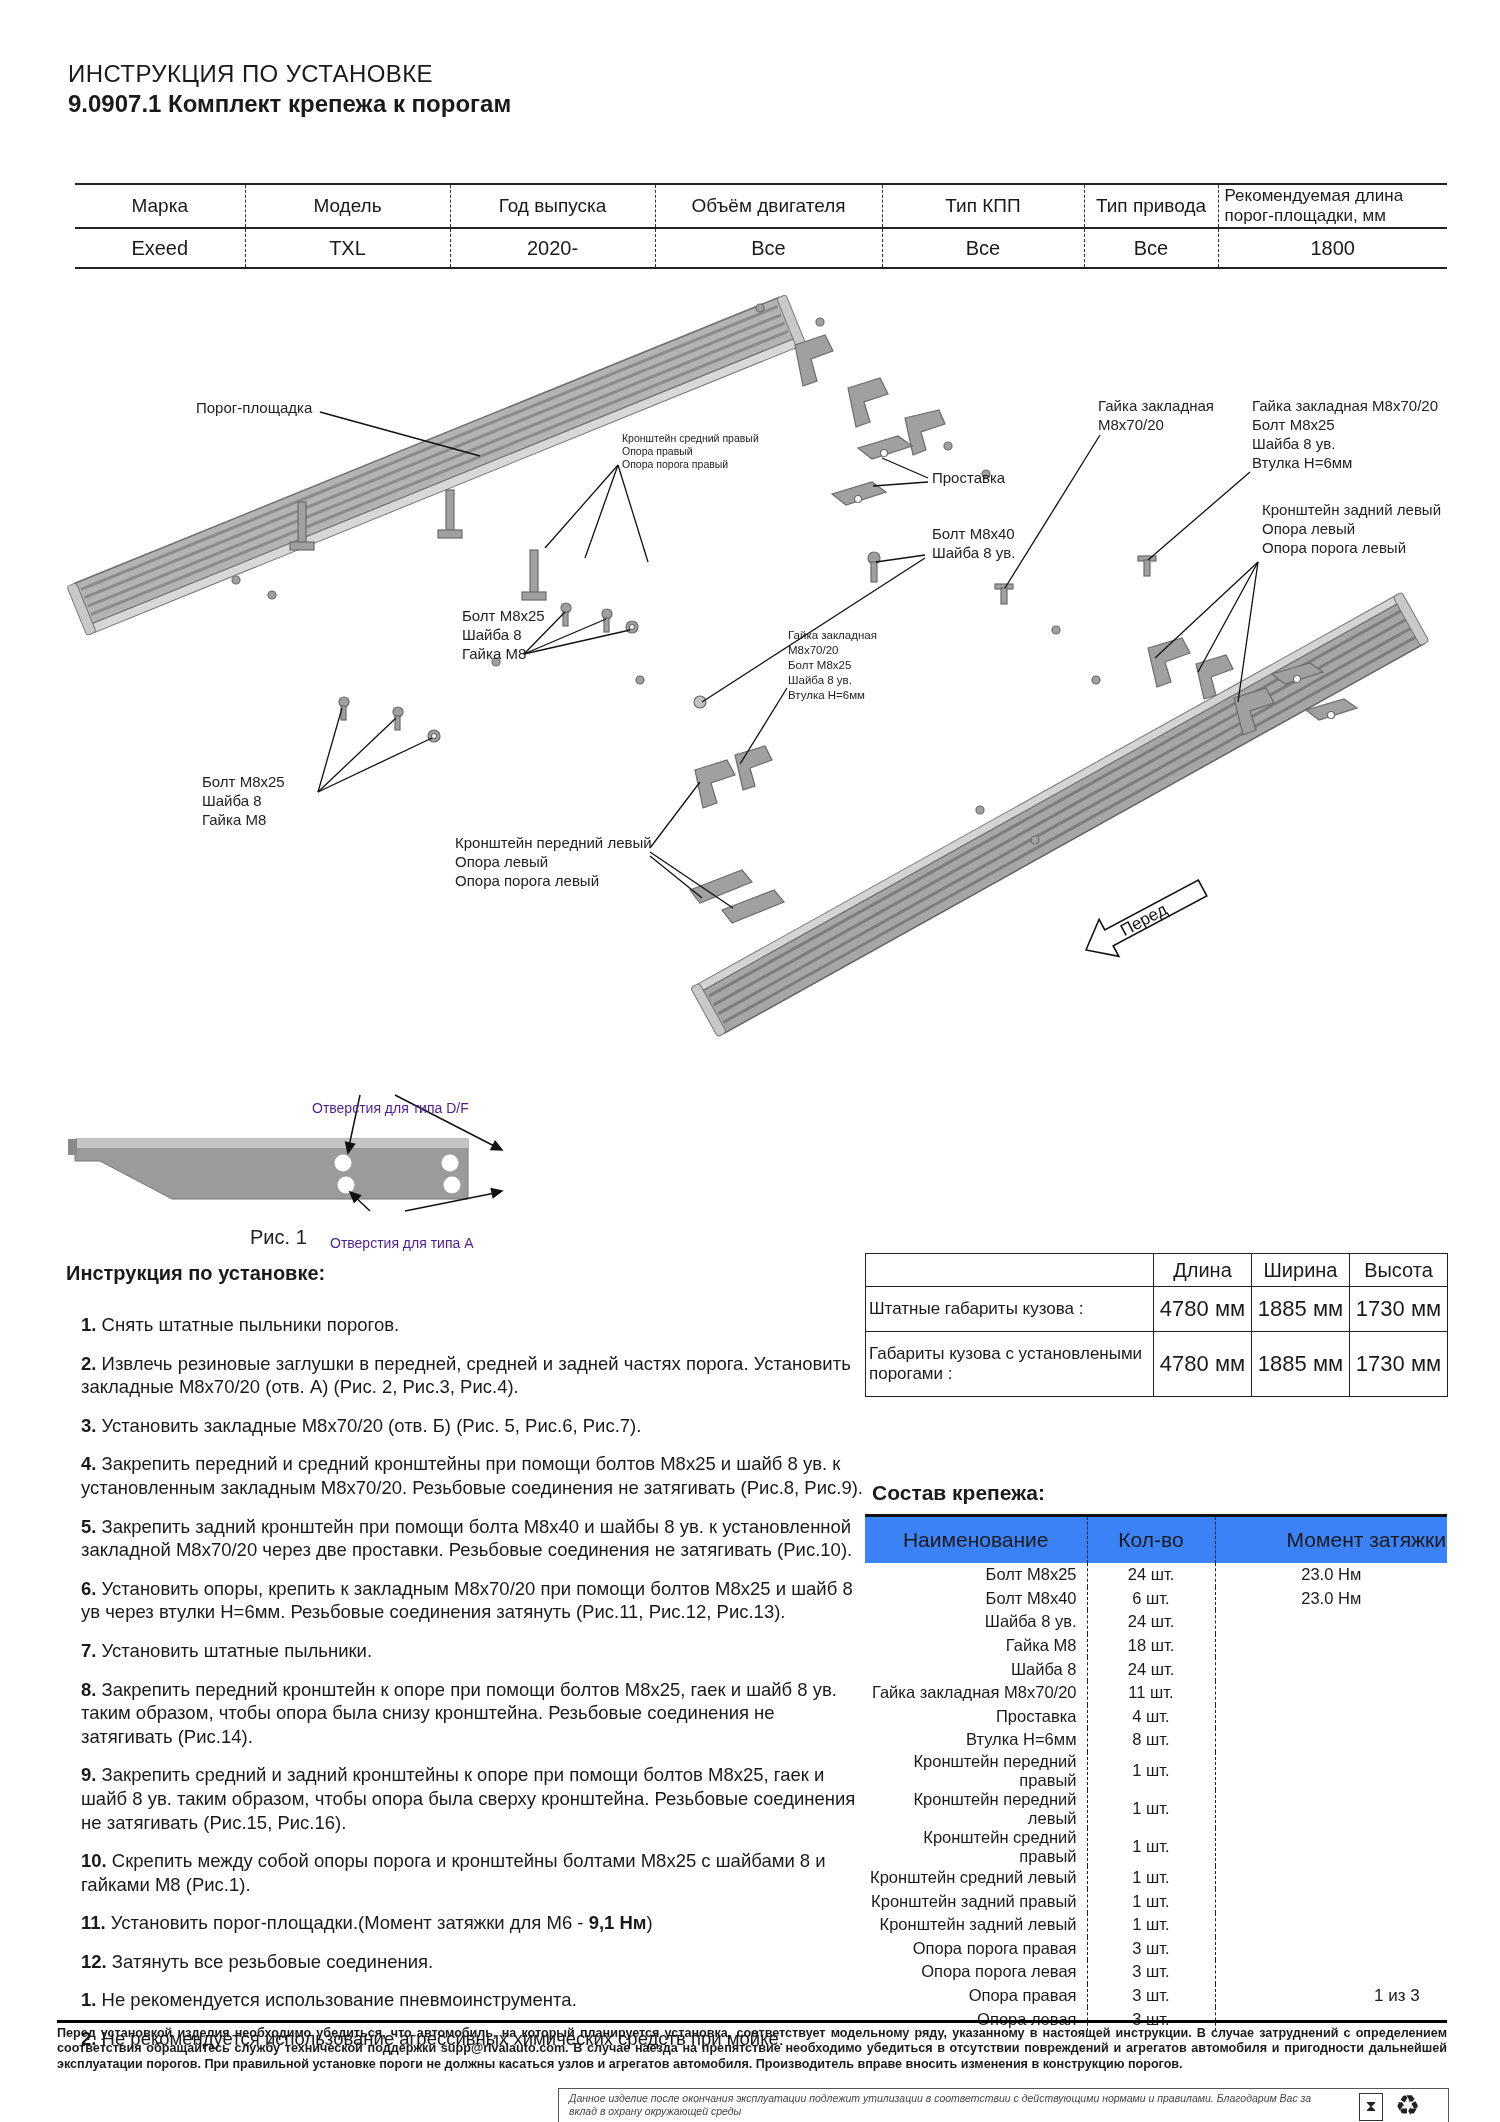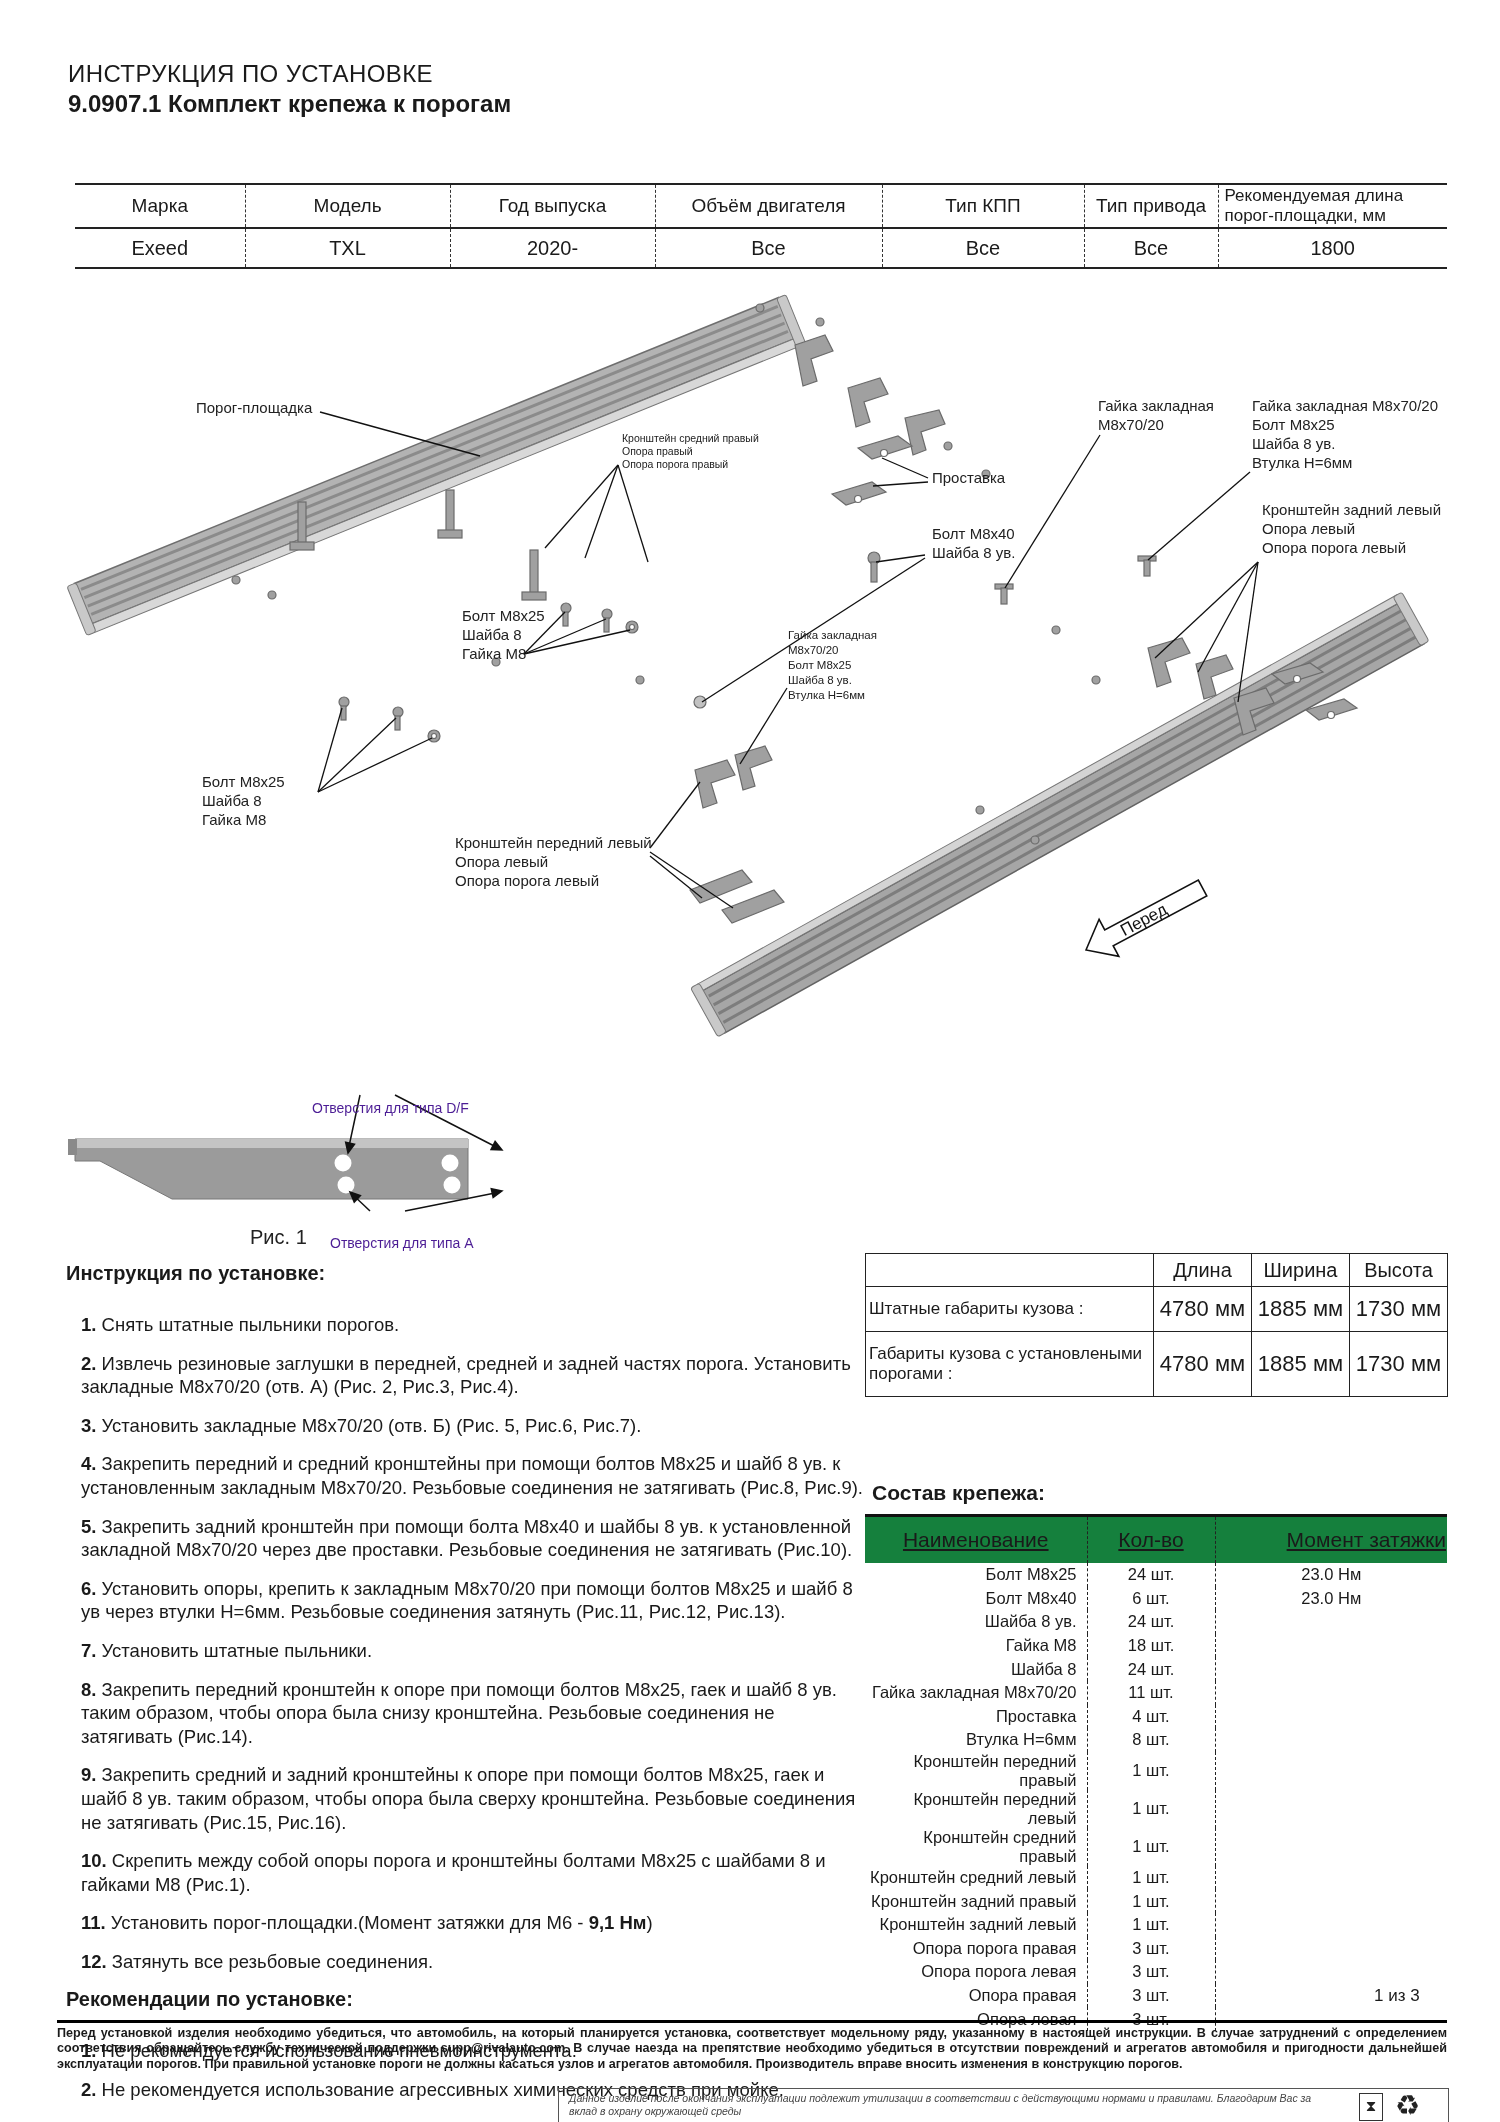--- a/index.html
+++ b/index.html
@@ -38,21 +38,21 @@
   .dtable{left:865px;top:1253px;width:582px;border-collapse:collapse;table-layout:fixed;}
   .dtable th,.dtable td{border:1.5px solid #222;font-weight:normal;}
   .dtable th{font-size:20px;text-align:center;height:30px;}
   .dtable td.lbl{font-size:17px;text-align:left;padding:12px 3px;line-height:20px;}
   .dtable td.val{font-size:22px;text-align:center;}
   .dtable tr{height:30px;}
   
   .parts-h{left:872px;top:1481px;font-size:21px;font-weight:bold;}
   .ptable{left:865px;top:1514px;width:582px;border-collapse:collapse;table-layout:fixed;}
   .ptable{border-top:3px solid #111;}
-  .ptable thead th{background:#15803d;font-weight:normal;font-size:21px;height:44px;text-align:center;text-decoration:underline;}
+  .ptable thead th{background:#3b82f6;font-weight:normal;font-size:21px;height:44px;text-align:center;}
   .ptable td{font-size:16.5px;height:23.6px;padding:0;}
   .ptable td.name{text-align:right;padding-right:10px;}
   .ptable td.qty,.ptable td.tq{text-align:center;}
   .ptable .c2{border-left:1.5px dashed #222;}
   .ptable .c3{border-left:1.5px dashed #222;text-align:right;}
   .pageno{left:1374px;top:1986px;font-size:17px;}
   
   .footrule{left:57px;top:2020px;width:1390px;border-top:3px solid #000;}
   .foottext{left:57px;top:2026px;width:1390px;font-size:12.6px;font-weight:bold;line-height:15.4px;text-align:justify;}
   .dispbox{left:558px;top:2088px;width:889px;height:40px;border:1px solid #555;}
@@ -340,21 +340,20 @@
     <p class="step"><b class="n">3.</b> <span>Установить закладные М8х70/20 (отв. Б) (Рис. 5, Рис.6, Рис.7).</span></p>
     <p class="step"><b class="n">4.</b> <span>Закрепить передний и средний кронштейны при помощи болтов М8х25 и шайб 8 ув. к установленным закладным М8х70/20. Резьбовые соединения не затягивать (Рис.8, Рис.9).</span></p>
     <p class="step"><b class="n">5.</b> <span>Закрепить задний кронштейн при помощи болта М8х40 и шайбы 8 ув. к установленной закладной М8х70/20 через две проставки. Резьбовые соединения не затягивать (Рис.10).</span></p>
     <p class="step"><b class="n">6.</b> <span>Установить опоры, крепить к закладным М8х70/20 при помощи болтов М8х25 и шайб 8 ув через втулки Н=6мм. Резьбовые соединения затянуть (Рис.11, Рис.12, Рис.13).</span></p>
     <p class="step"><b class="n">7.</b> <span>Установить штатные пыльники.</span></p>
     <p class="step"><b class="n">8.</b> <span>Закрепить передний кронштейн к опоре при помощи болтов М8х25, гаек и шайб 8 ув. таким образом, чтобы опора была снизу кронштейна. Резьбовые соединения не затягивать (Рис.14).</span></p>
     <p class="step"><b class="n">9.</b> <span>Закрепить средний и задний кронштейны к опоре при помощи болтов М8х25, гаек и шайб 8 ув. таким образом, чтобы опора была сверху кронштейна. Резьбовые соединения не затягивать (Рис.15, Рис.16).</span></p>
     <p class="step"><b class="n">10.</b> <span>Скрепить между собой опоры порога и кронштейны болтами М8х25 с шайбами 8 и гайками М8 (Рис.1).</span></p>
     <p class="step"><b class="n">11.</b> <span>Установить порог-площадки.(Момент затяжки для М6 - </span><b>9,1 Нм</b><span>)</span></p>
     <p class="step"><b class="n">12.</b> <span>Затянуть все резьбовые соединения.</span></p>
-    <h3 class="rec-h">Рекомендации по установке:</h3>
     <p class="step"><b class="n">1.</b> <span>Не рекомендуется использование пневмоинструмента.</span></p>
     <p class="step"><b class="n">2.</b> <span>Не рекомендуется использование агрессивных химических средств при мойке.</span></p>
   </div>
 
   <table class="abs dtable">
     <colgroup>
         <col style="width:288px">
         <col style="width:98px">
         <col style="width:98px">
         <col style="width:98px">

